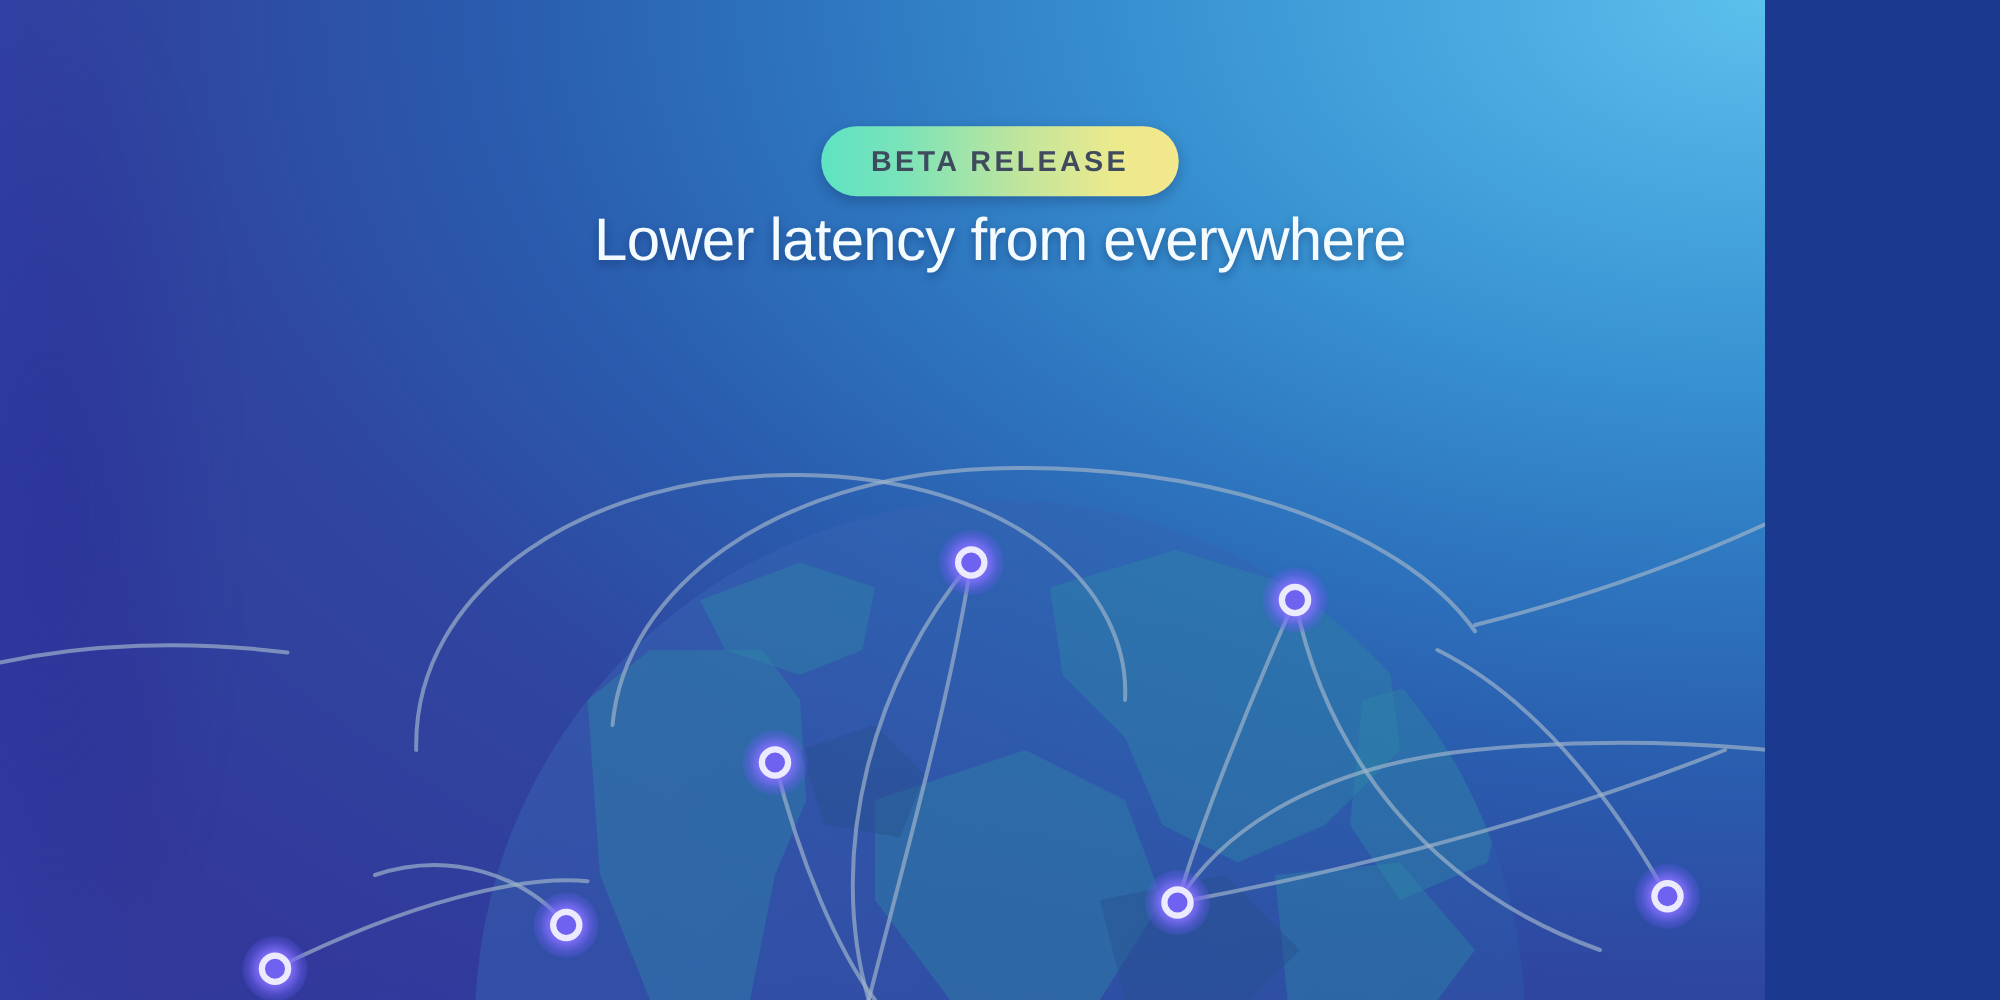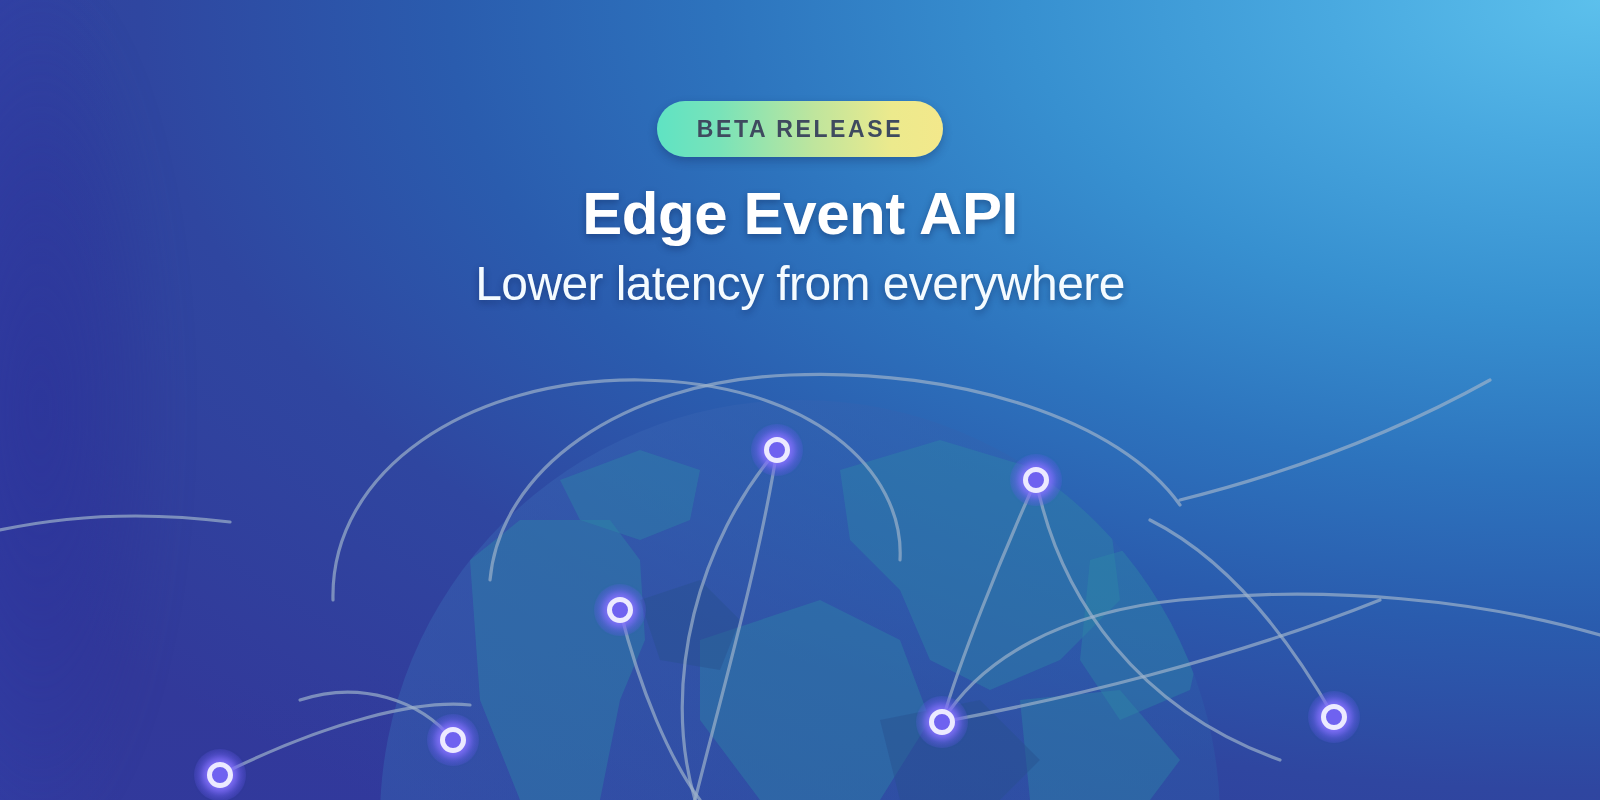--- a/index.html
+++ b/index.html
@@ -2,21 +2,21 @@
 <html><head>
 <meta charset="utf-8">
 <style>
   html, body {
     margin: 0;
     padding: 0;
     background: #1b3a8f;
   }
   #stage {
     position: relative;
-    width: 1600px;
+    width: 1412px;
     height: 800px;
     overflow: hidden;
     font-family: "Liberation Sans", sans-serif;
     background: #2a6fb5;
   }
 
   
   .bg-base {
     position: absolute;
     inset: 0;
@@ -194,17 +194,16 @@
   <div class="node" style="left:777px; top:450px;"></div>
   <div class="node" style="left:1036px; top:480px;"></div>
   <div class="node" style="left:620px; top:610px;"></div>
   <div class="node" style="left:942px; top:722px;"></div>
   <div class="node" style="left:1334px; top:717px;"></div>
   <div class="node" style="left:453px; top:740px;"></div>
   <div class="node" style="left:220px; top:775px;"></div>
 
   <div class="content">
     <div class="badge">BETA RELEASE</div>
-    <h1 class="title">Edge Event API</h1>
     <h2 class="subtitle">Lower latency from everywhere</h2>
   </div>
 
 </div>
 
 </body></html>

